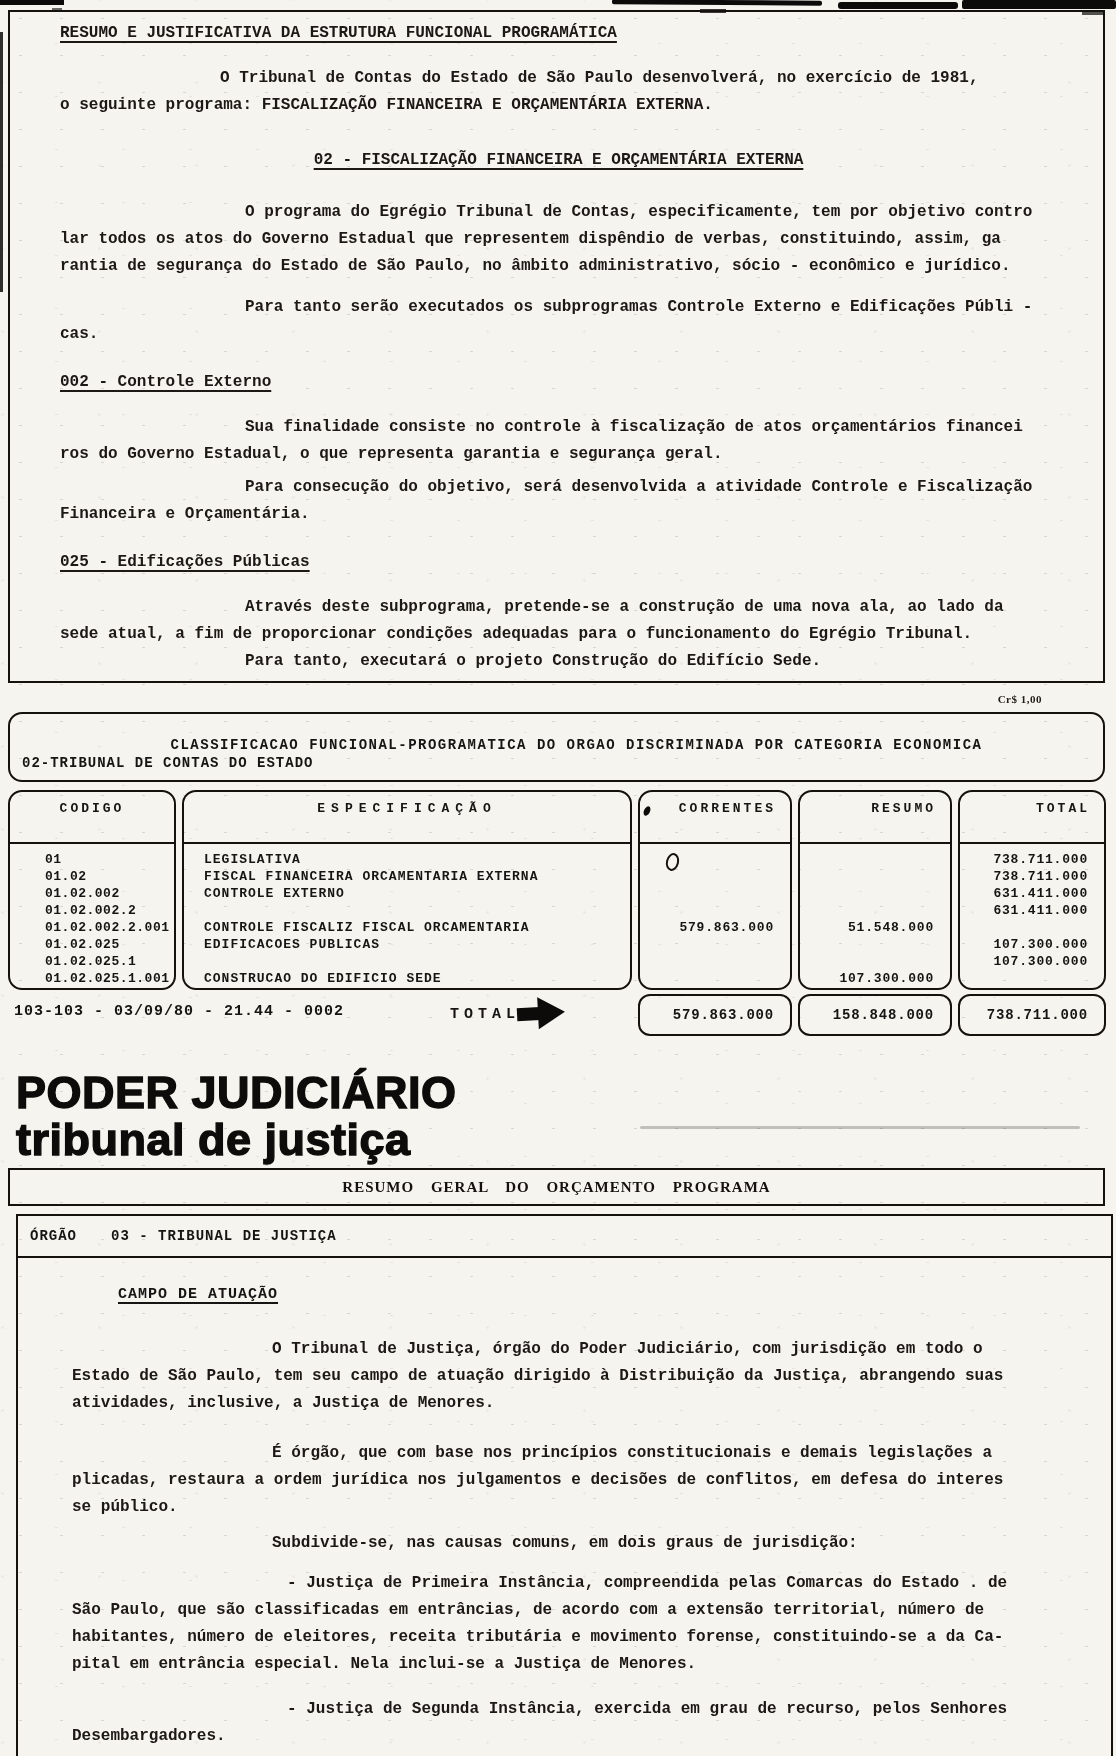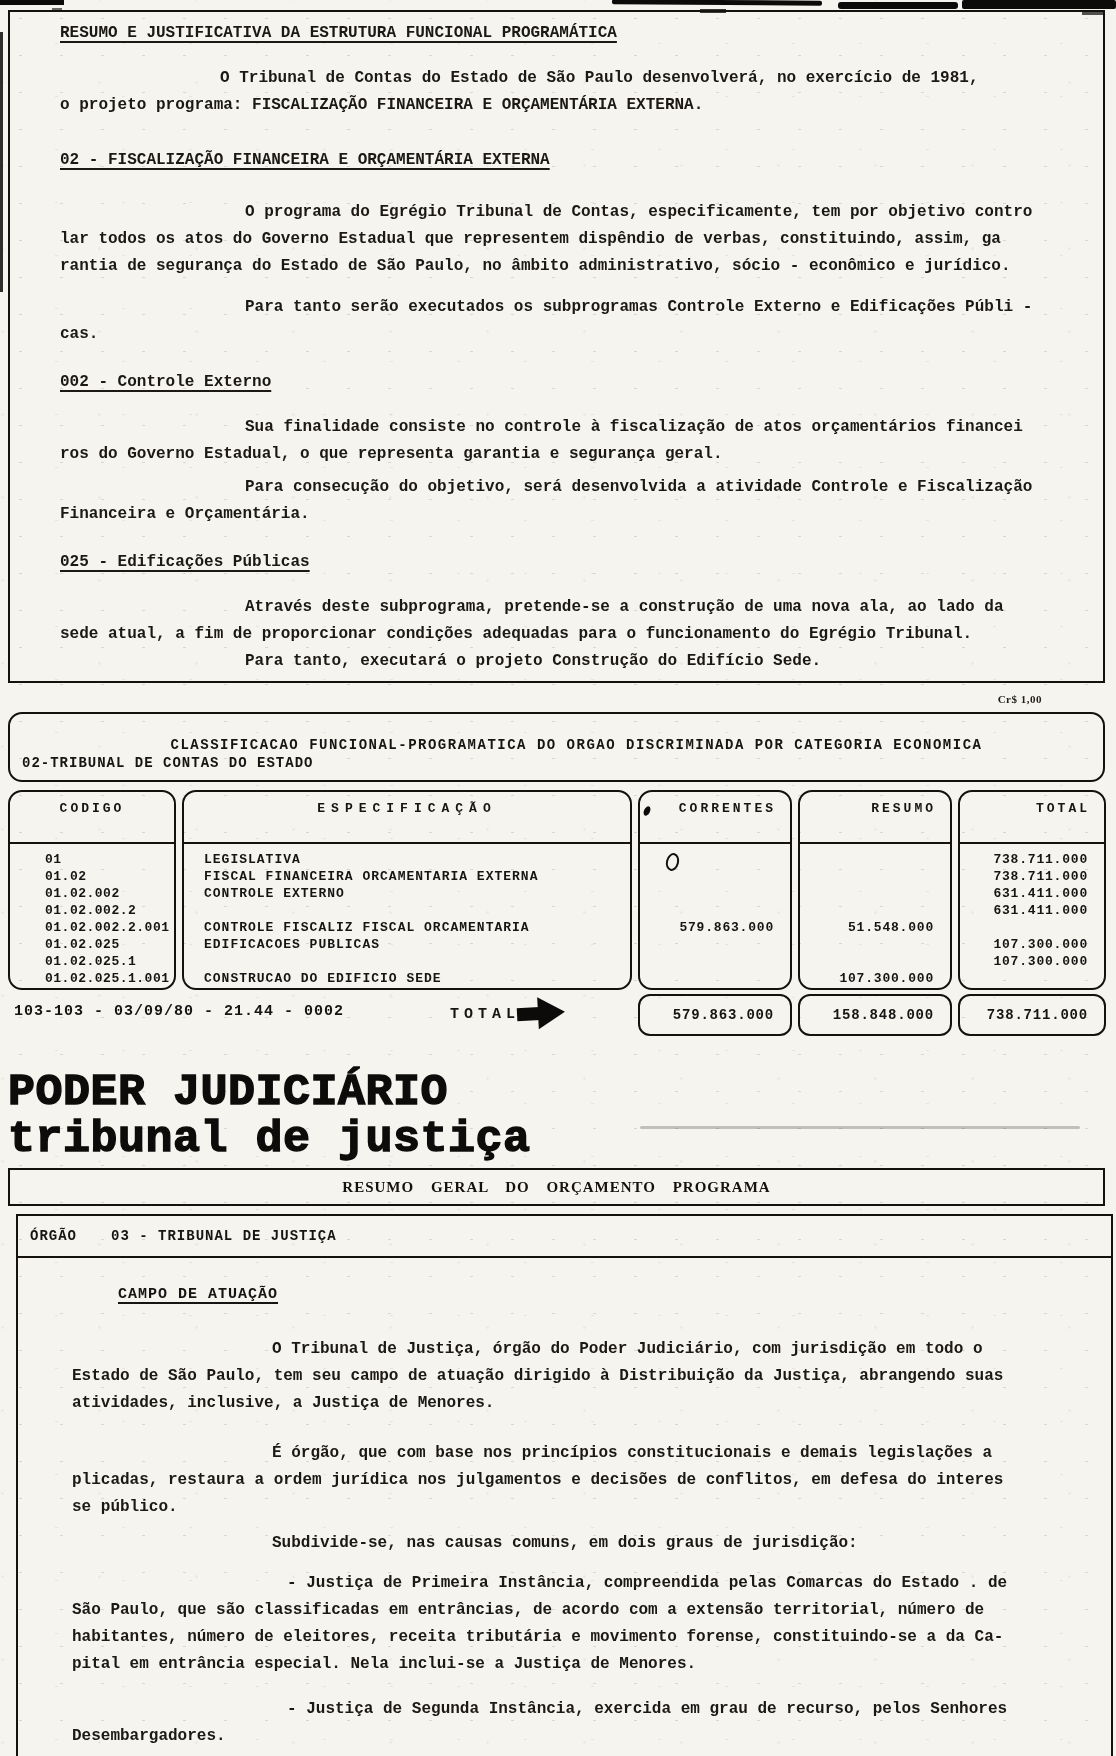--- a/index.html
+++ b/index.html
@@ -49,21 +49,21 @@
   .c-corr .trow,.c-cap .trow,.c-tot .trow{text-align:right;padding-right:16px;letter-spacing:.8px;}
   
   .fbox{top:994px;height:42px;border:2.5px solid #14110e;border-radius:12px;box-sizing:border-box;
         font:bold 14px/38px "Liberation Mono","DejaVu Sans Mono",monospace;text-align:right;padding-right:16px;letter-spacing:.8px;}
   .stamp{left:14px;top:1002px;font:bold 15px/20px "Liberation Mono","DejaVu Sans Mono",monospace;letter-spacing:1px;}
   .total-label{left:450px;top:1005px;font:bold 15px/20px "Liberation Mono","DejaVu Sans Mono",monospace;letter-spacing:5px;}
   .arrow{left:514px;top:997px;width:54px;height:32px;transform:rotate(-3deg);}
   .arrow .stem{position:absolute;left:3px;top:10px;width:23px;height:13px;background:#0c0b0a;}
   .arrow .head{position:absolute;left:24px;top:0;width:0;height:0;border-left:27px solid #0c0b0a;border-top:16px solid transparent;border-bottom:16px solid transparent;}
   
-  .jud{left:8px;top:1069px;font-family:Liberation Mono, monospace;font-weight:bold;
+  .jud{left:16px;top:1069px;font-family:Liberation Sans, sans-serif;font-weight:bold;
        color:#0d0c0a;-webkit-text-stroke:1.4px #0d0c0a;letter-spacing:.5px;}
   .jud .l1{font-size:45px;line-height:48px;}
   .jud .l2{font-size:45px;line-height:46px;}
   
   .banner{left:8px;top:1168px;width:1097px;height:38px;border:2.5px solid #14110e;box-sizing:border-box;
           text-align:center;font:bold 15px/34px "Liberation Serif","DejaVu Serif",serif;letter-spacing:1px;word-spacing:12px;color:#14110e;}
   .bigbox{left:16px;top:1214px;width:1097px;height:595px;border:2.5px solid #14110e;border-bottom:none;box-sizing:border-box;}
   .orgao-row{height:42px;border-bottom:2.5px solid #14110e;box-sizing:border-box;
              font:bold 14px/40px "Liberation Mono","DejaVu Sans Mono",monospace;letter-spacing:1px;padding-left:12px;}
   .orgao-row .val{margin-left:34px;}
@@ -86,23 +86,23 @@
 <div class="art" style="left:1082px;top:10px;width:22px;height:5px;opacity:.7;"></div>
 <div class="art" style="left:0;top:32px;width:3px;height:260px;opacity:.85;"></div>
 <div class="art" style="left:640px;top:1126px;width:440px;height:3px;opacity:.22;border-radius:2px;"></div>
 <div class="art" style="left:644px;top:806px;width:6px;height:10px;border-radius:50%;transform:rotate(25deg);"></div>
 <div style="position:absolute;left:666px;top:853px;width:9px;height:14px;border:2.5px solid #14110e;border-radius:50%;transform:rotate(14deg);"></div>
 
 <div class="abs box1">
   <div class="typed title"><span class="uline">RESUMO E JUSTIFICATIVA DA ESTRUTURA FUNCIONAL PROGRAMÁTICA</span></div>
   <p class="typed p ind160" style="margin-top:18px;">
     <span>O Tribunal de Contas do Estado de São Paulo desenvolverá, no exercício de  1981,</span><br>
-    <span>o projeto programa: FISCALIZAÇÃO FINANCEIRA E ORÇAMENTÁRIA EXTERNA.</span>
-  </p>
-  <div class="typed" style="margin-top:28px;"><span class="uline">02 - FISCALIZAÇÃO FINANCEIRA E ORÇAMENTÁRIA EXTERNA</span></div>
+    <span>o seguinte programa: FISCALIZAÇÃO FINANCEIRA E ORÇAMENTÁRIA EXTERNA.</span>
+  </p>
+  <div class="typed" style="margin-top:28px;text-align:center;"><span class="uline">02 - FISCALIZAÇÃO FINANCEIRA E ORÇAMENTÁRIA EXTERNA</span></div>
   <p class="typed p ind185" style="margin-top:25px;">
     <span>O programa do Egrégio Tribunal de Contas, especificamente, tem por objetivo contro</span><br>
     <span>lar todos os atos do Governo Estadual que representem dispêndio de verbas, constituindo, assim,  ga</span><br>
     <span>rantia de segurança do Estado de São Paulo, no âmbito administrativo, sócio - econômico e jurídico.</span>
   </p>
   <p class="typed p ind185" style="margin-top:14px;">
     <span>Para tanto serão executados os subprogramas Controle Externo e Edificações Públi -</span><br>
     <span>cas.</span>
   </p>
   <div class="typed" style="margin-top:21px;"><span class="uline">002 - Controle Externo</span></div>

